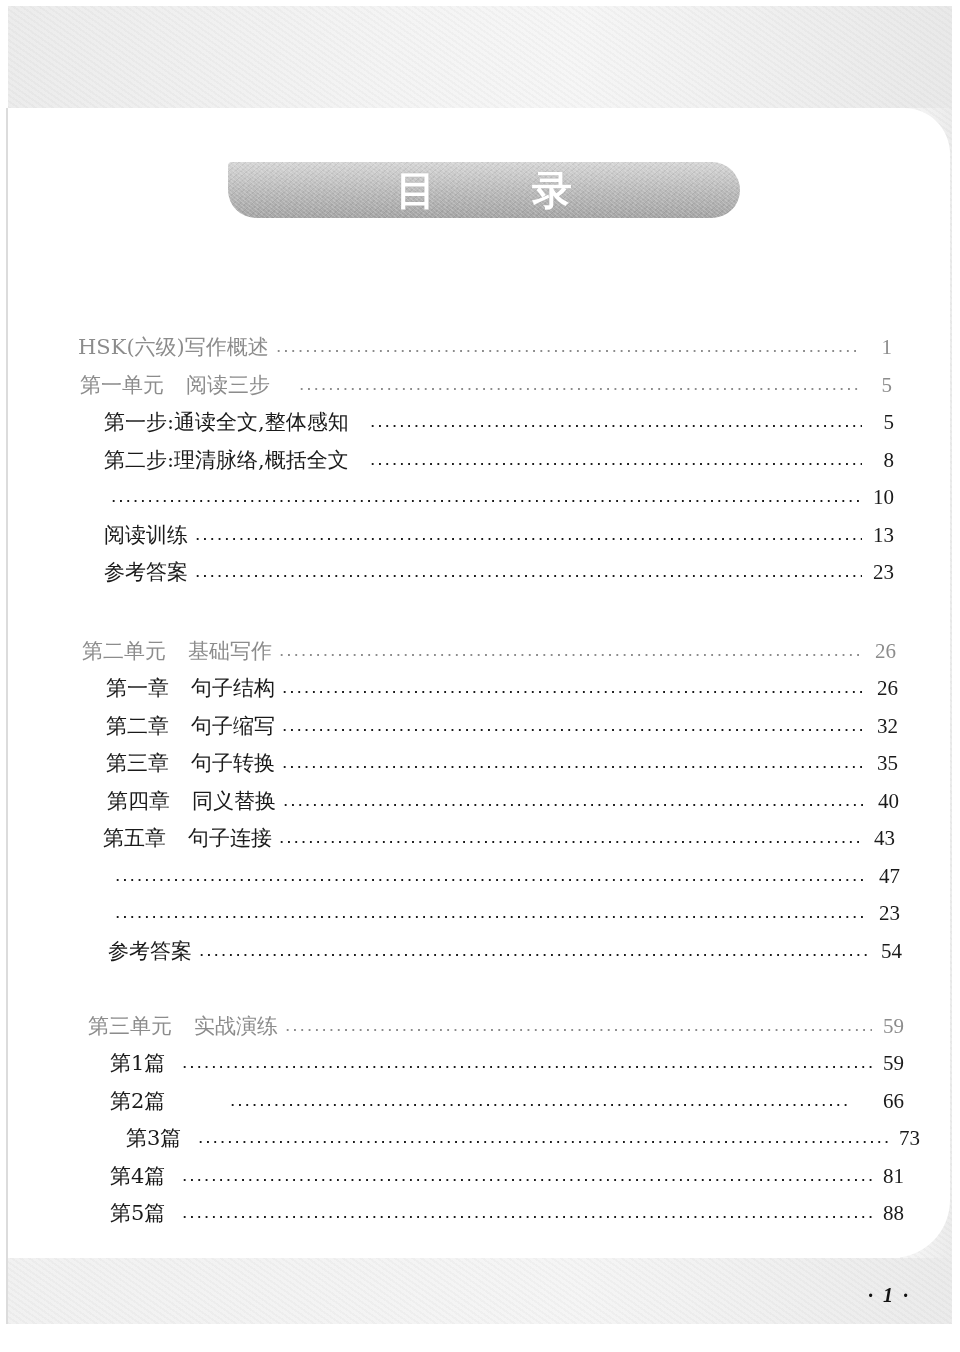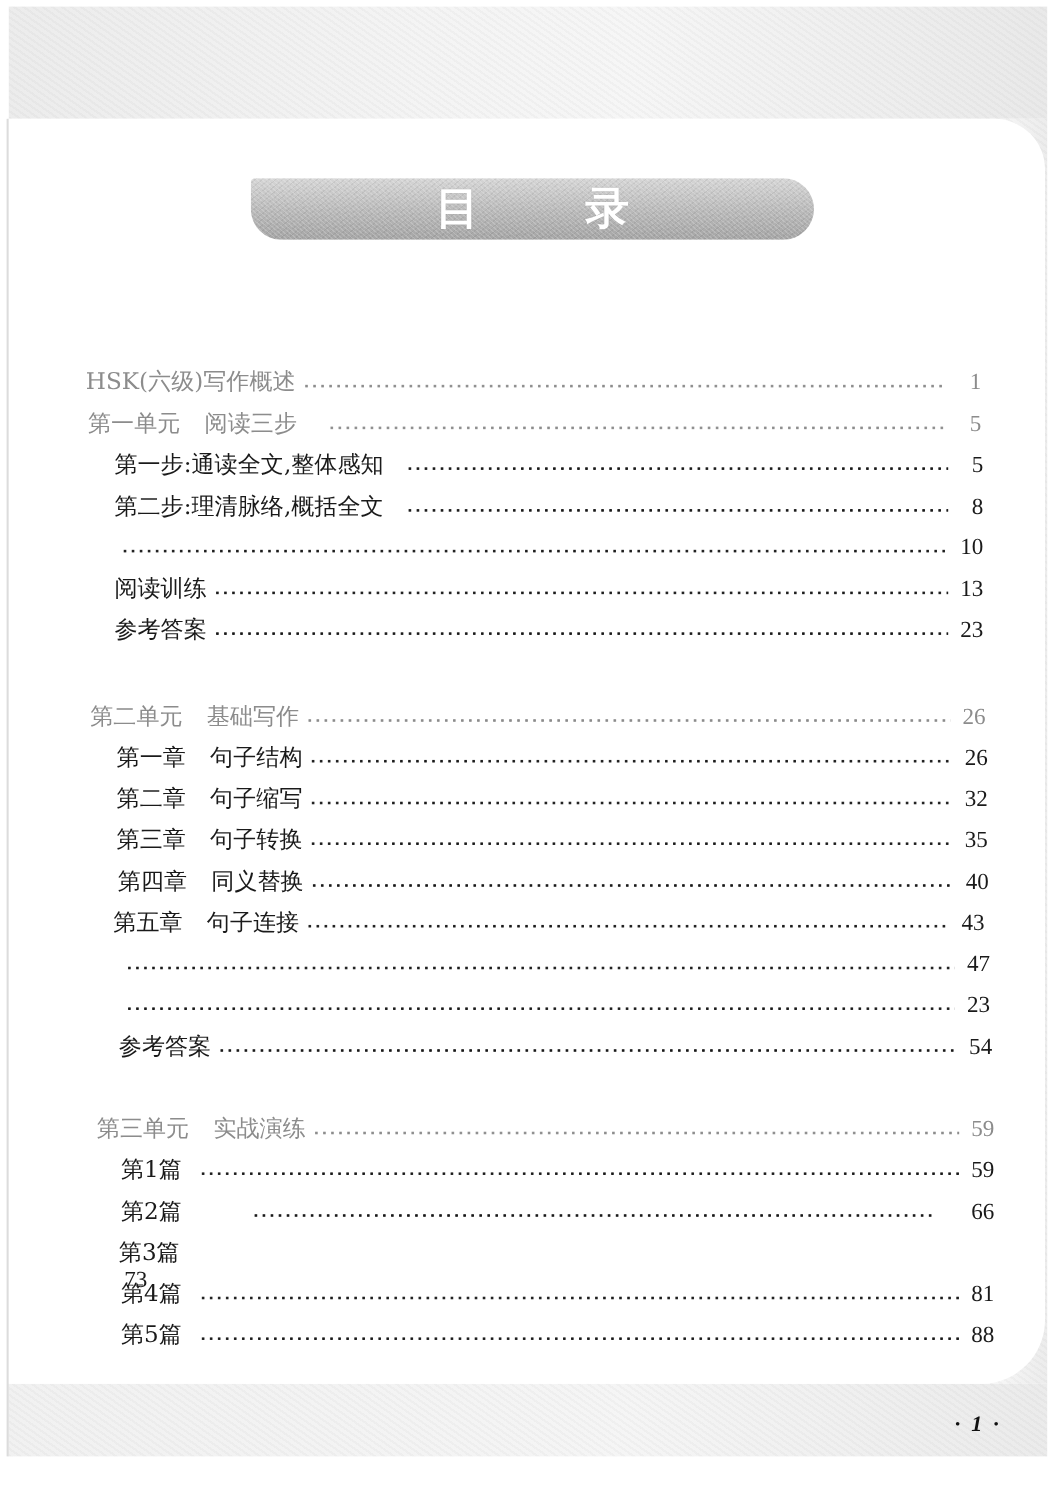--- a/index.html
+++ b/index.html
@@ -186,21 +186,21 @@
       <span style="display:inline-block;width:10px"></span>
     <span class="leader"></span>
     <span class="page">59</span>
   </div>
   <div class="row" style="left:110px; top:1091px; width:794px;gap:24px;">
     <span class="label">第2篇</span>
       <span style="display:inline-block;width:10px"></span>
     <span class="leader"></span>
     <span class="page">66</span>
   </div>
-  <div class="row" style="left:108px; top:1128px; width:794px;flex-direction:column;">
+  <div class="row" style="left:126px; top:1128px; width:794px;">
     <span class="label">第3篇</span>
       <span style="display:inline-block;width:10px"></span>
     <span class="leader"></span>
     <span class="page">73</span>
   </div>
   <div class="row" style="left:110px; top:1166px; width:794px;">
     <span class="label">第4篇</span>
       <span style="display:inline-block;width:10px"></span>
     <span class="leader"></span>
     <span class="page">81</span>

